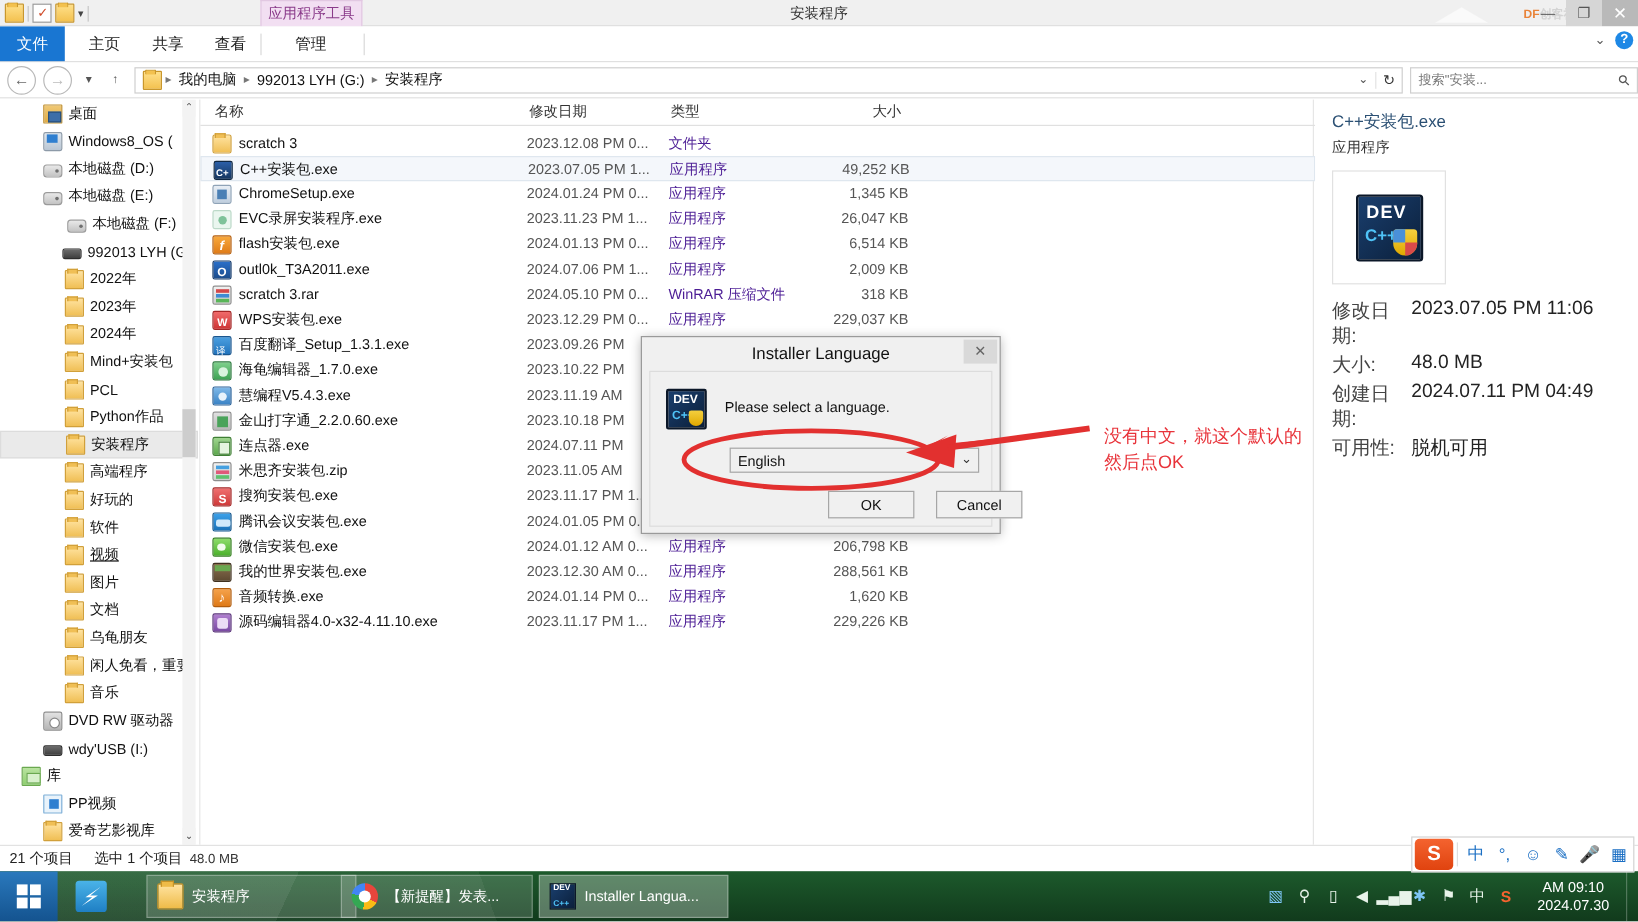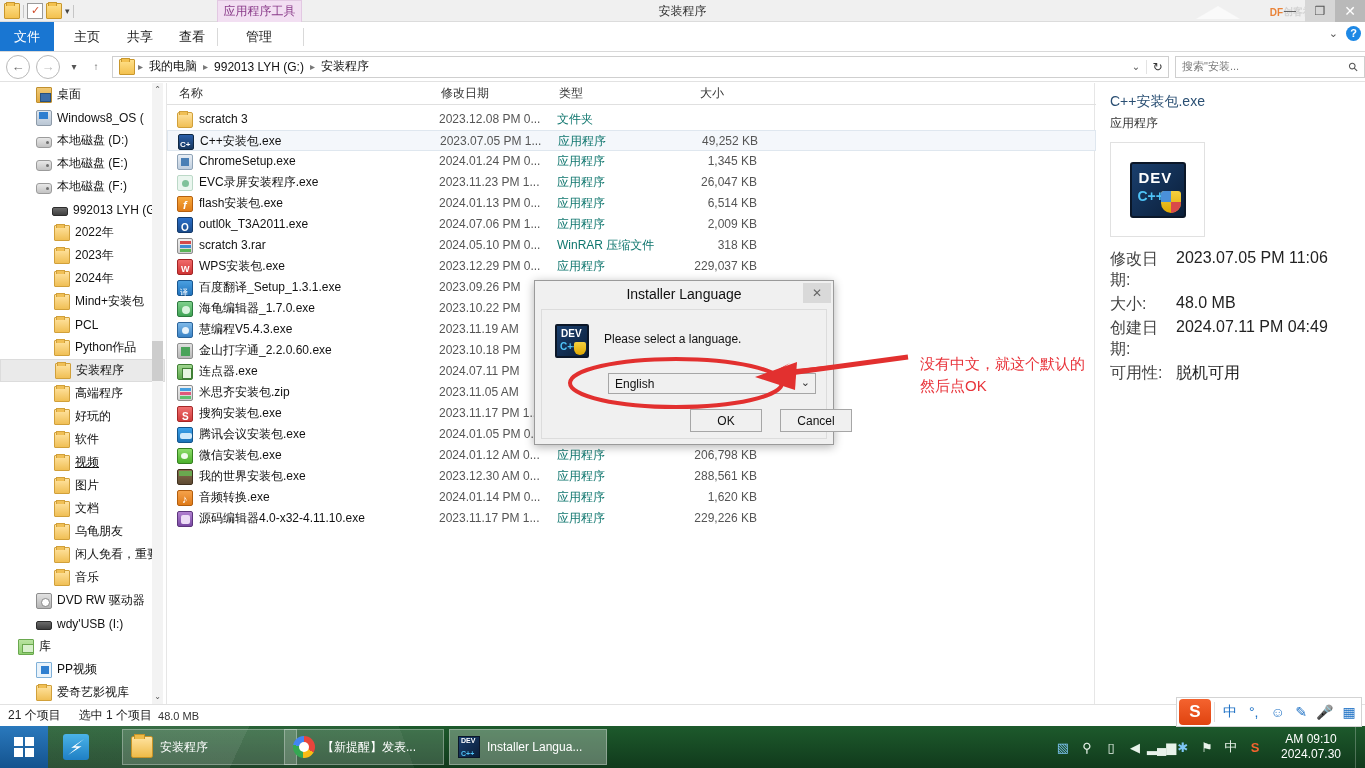--- a/index.html
+++ b/index.html
@@ -134,21 +134,21 @@
   #colhdr { position:absolute; left:0; top:0; width:929px; height:22px; border-bottom:1px solid #e0e0e0;
             font-size:12px; color:#333; }
   #colhdr .ch { position:absolute; top:0; height:21px; line-height:21px; padding:0 6px; }
   #colhdr .ch.num { text-align:right; }
   #rows { position:absolute; left:0; top:26px; width:929px; }
   .frow { height:21px; position:relative; font-size:12px; color:#111; }
   .frow.sel { background:#f4f7fb; border:1px solid #dfe7ef; }
   .fname { position:absolute; left:10px; top:0; height:21px; line-height:21px; display:flex; align-items:center; }
   .fname .fi { width:16px;height:16px;margin-right:6px; flex:0 0 16px; position:relative; border-radius:2px;}
   .fdate { position:absolute; left:272px; top:0; height:21px; line-height:21px; color:#555; }
-  .ftype { position:absolute; left:390px; top:0; height:21px; line-height:21px; color:#0f766e; }
+  .ftype { position:absolute; left:390px; top:0; height:21px; line-height:21px; color:#4c1d95; }
   .fsize { position:absolute; left:500px; width:90px; top:0; height:21px; line-height:21px;
            text-align:right; color:#555; }
 
   
   .i-folder { background:linear-gradient(#ffe3a0,#f0bf55); border:1px solid #d1a03a; }
   .i-folder:before{content:"";position:absolute;left:1px;top:-2px;width:7px;height:3px;background:#f0bf55;border:1px solid #d1a03a;border-bottom:none;}
   .i-cpp { background:linear-gradient(#2b5fa8,#16365f); border:1px solid #0f2742; }
   .i-cpp:after{content:"C+";position:absolute;left:1px;top:-1px;color:#fff;font-size:8px;font-weight:bold;}
   .i-chrome { background:linear-gradient(#e8eef5,#bfcede); border:1px solid #8fa3b7; }
   .i-chrome:after{content:"";position:absolute;left:3px;top:3px;width:8px;height:8px;background:#4a7fb5;}
@@ -371,21 +371,21 @@
           <span>Windows8_OS (</span>
         </div>
         <div class="nav-item" style="padding-left: 36px;">
           <span class="nv-ico ic-disk"></span>
           <span>本地磁盘 (D:)</span>
         </div>
         <div class="nav-item" style="padding-left: 36px;">
           <span class="nv-ico ic-disk"></span>
           <span>本地磁盘 (E:)</span>
         </div>
-        <div class="nav-item" style="padding-left: 36px;">
+        <div class="nav-item" style="padding-left: 56px;">
           <span class="nv-ico ic-disk"></span>
           <span>本地磁盘 (F:)</span>
         </div>
         <div class="nav-item" style="padding-left: 52px;">
           <span class="nv-ico ic-usb"></span>
           <span>992013 LYH (G:</span>
         </div>
         <div class="nav-item" style="padding-left: 54px;">
           <span class="nv-ico ic-folder"></span>
           <span>2022年</span>
@@ -476,21 +476,21 @@
       <div id="nav-thumb"></div>
       <div class="nav-arrow" style="bottom:0">⌄</div>
     </div>
   </div>
 
   <div id="listpane">
     <div id="colhdr">
         <div class="ch" style="left: 6px;">名称</div>
         <div class="ch" style="left: 268px;">修改日期</div>
         <div class="ch" style="left: 386px;">类型</div>
-        <div class="ch num" style="left: 500px; width: 90px; text-align: center;">大小</div>
+        <div class="ch num" style="left: 500px; width: 90px;">大小</div>
       </div>
     <div id="rows">
         <div class="frow">
           <div class="fname">
             <span class="fi i-folder"></span>
             <span>scratch 3</span>
           </div>
           <div class="fdate">2023.12.08 PM 0...</div>
           <div class="ftype">文件夹</div>
           <div class="fsize"></div>

